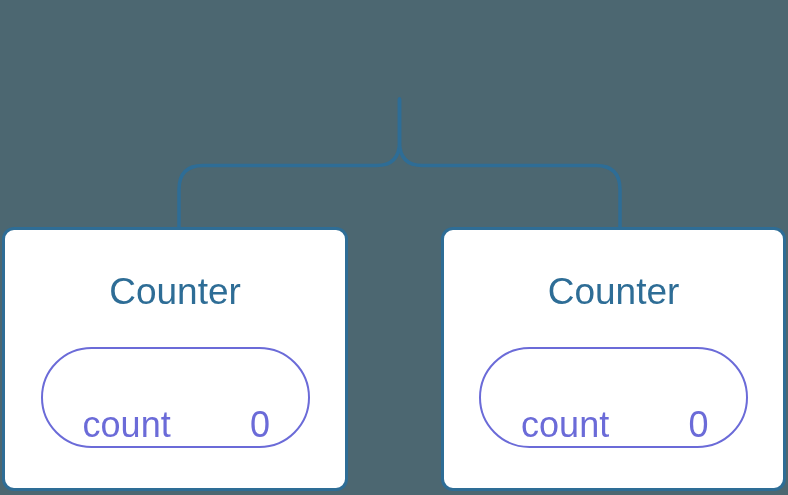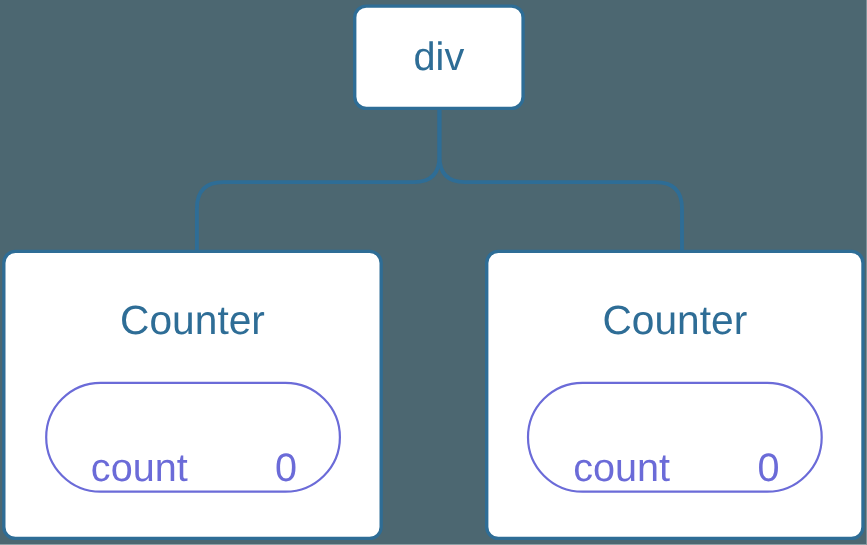--- a/index.html
+++ b/index.html
@@ -91,23 +91,20 @@
 </head>
 <body>
 
 <div class="canvas">
 
   <svg class="connectors" viewBox="0 0 788 495" aria-hidden="true">
     <path class="conn" d="M 399.5 99 L 399.5 142 Q 399.5 165.5 376.5 165.5 L 203 165.5 Q 179 165.5 179 189.5 L 179 228"></path>
     <path class="conn" d="M 399.5 99 L 399.5 142 Q 399.5 165.5 422.5 165.5 L 596 165.5 Q 620 165.5 620 189.5 L 620 228"></path>
   </svg>
 
-  <div class="root-node">
-    <span>div</span>
-  </div>
 
   <div class="card card-left">
     <div class="card-title">Counter</div>
     <div class="pill">
       <div class="pill-key">count</div>
       <div class="pill-divider"></div>
       <div class="pill-value">0</div>
     </div>
   </div>
 

